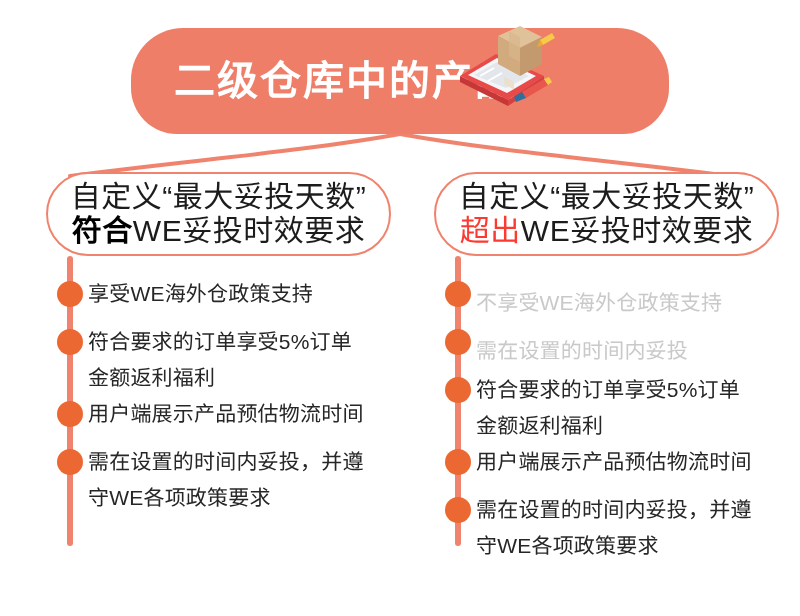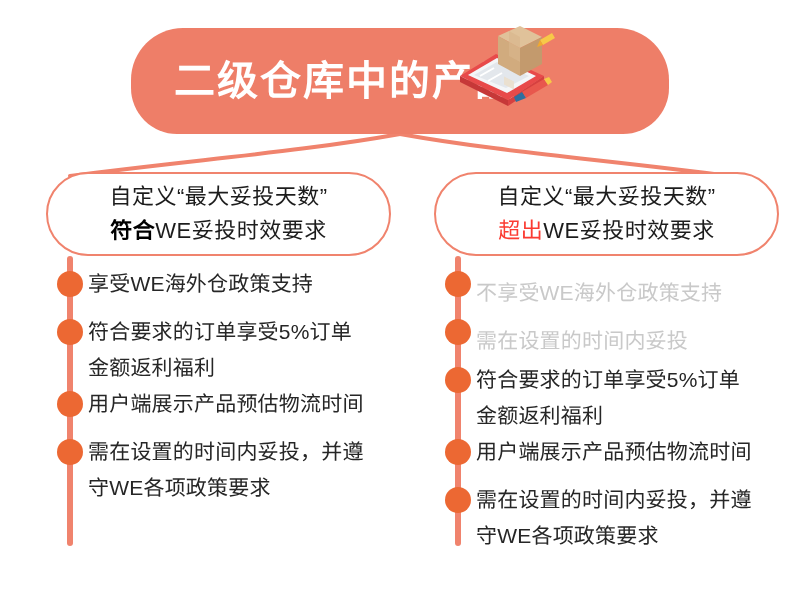--- a/index.html
+++ b/index.html
@@ -90,41 +90,41 @@
     border: 2px solid #f0836d;
     border-radius: 42px;
     background: #ffffff;
     display: flex;
     flex-direction: column;
     align-items: center;
     justify-content: center;
     z-index: 3;
   }
   .card-line {
-    font-size: 22px;
+    font-size: 30px;
     line-height: 36px;
     color: #1c1c1c;
     white-space: nowrap;
     letter-spacing: 0.5px;
   }
   .card-line-2 { margin-top: -2px; }
   .accent-soft {
     color: #000000;
     font-weight: bold;
   }
   .accent-strong {
     color: #fb3b32;
     font-weight: normal;
   }
 
   
   .timeline {
     position: relative;
     margin-top: 0;
-    padding-top: 10px;
+    padding-top: 20px;
     width: 345px;
   }
   .timeline-rail {
     position: absolute;
     left: 21px;
     top: 0;
     width: 6px;
     height: 290px;
     background: #f0836d;
     border-radius: 3px;

